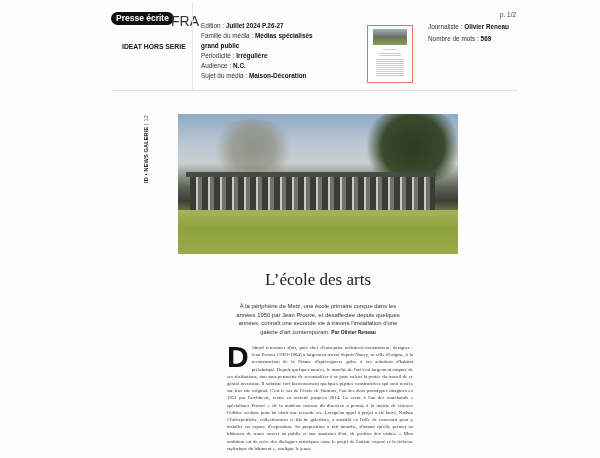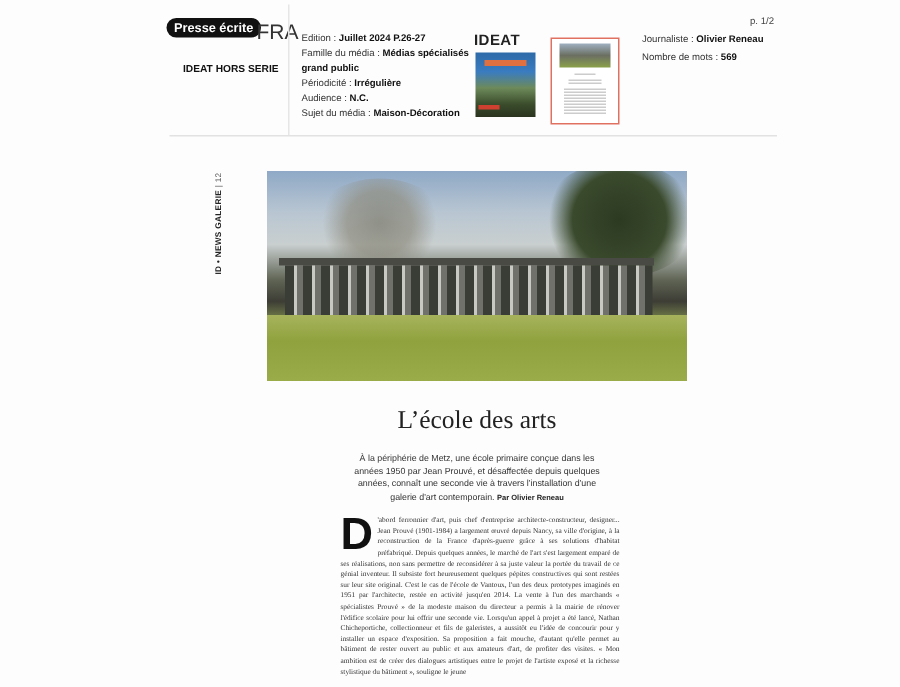--- a/index.html
+++ b/index.html
@@ -80,24 +80,20 @@
 
   <div class="meta">
     <div><span>Edition : </span><b>Juillet 2024 P.26-27</b></div>
     <div><span>Famille du média : </span><b>Médias spécialisés</b></div>
     <div><span></span><b>grand public</b></div>
     <div><span>Périodicité : </span><b>Irrégulière</b></div>
     <div><span>Audience : </span><b>N.C.</b></div>
     <div><span>Sujet du média : </span><b>Maison-Décoration</b></div>
   </div>
 
-  <div class="cover">
-    <div class="logo">IDEAT</div>
-    <div class="img"></div>
-  </div>
 
   <div class="thumb">
     <div class="timg"></div>
     <div class="tl" style="top:23px;width:14px;left:15px;"></div>
     <div class="tl" style="top:27px;width:22px;left:11px;"></div>
     <div class="tl" style="top:29px;width:22px;left:11px;"></div>
     <div class="tl" style="top:33px;width:28px;"></div>
     <div class="tl" style="top:35px;width:28px;"></div>
     <div class="tl" style="top:37px;width:28px;"></div>
     <div class="tl" style="top:39px;width:28px;"></div>

